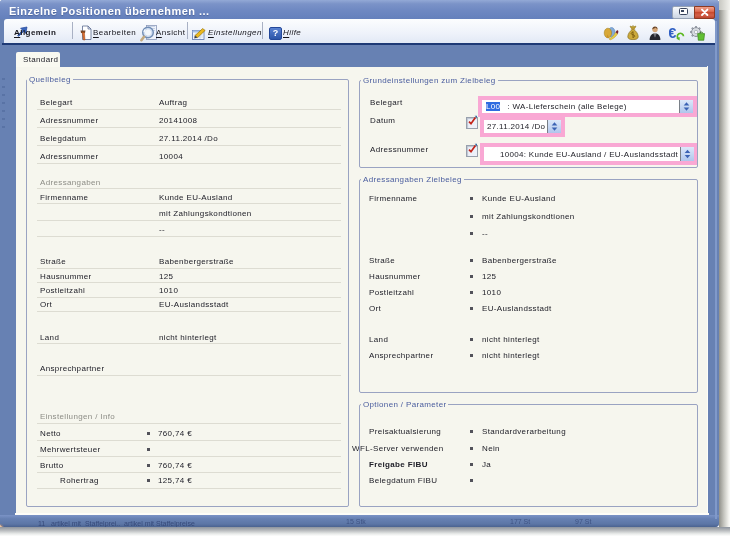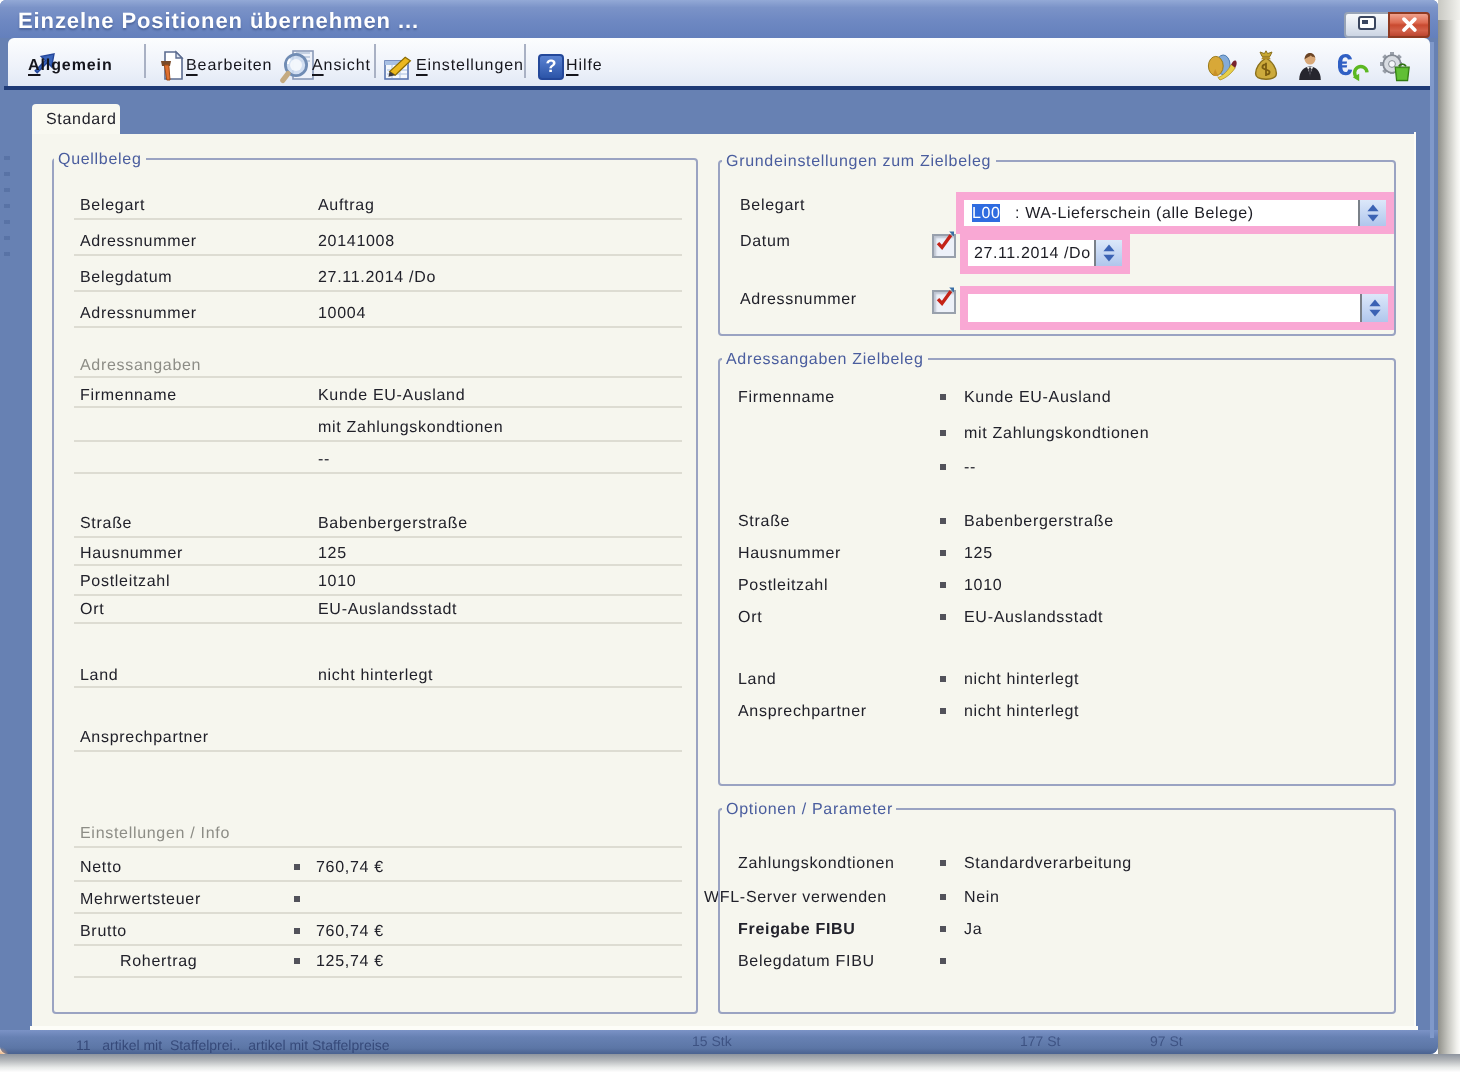--- a/index.html
+++ b/index.html
@@ -62,25 +62,25 @@
   </svg>
 <div class="mi" style="left:156px;top:28px;"><u>A</u>nsicht</div>
 <div class="sep" style="left:187px;"></div>
 <svg class="abs" width="15" height="14" viewBox="0 0 15 14" style="left:192px;top:26px;">
     <rect x="0.5" y="4.5" width="11.5" height="9" fill="#f5f8fc" stroke="#5a76b0" stroke-width=".8"></rect>
     <rect x="0.5" y="4.5" width="11.5" height="2" fill="#a8c0e4"></rect>
     <path d="M1.5 9 h10 M1.5 11 h10 M4 6.5 v6.5 M8 6.5 v6.5" stroke="#c0d0e8" stroke-width=".7"></path>
     <path d="M2.8 9.8 L10.6 2.6 L13.2 4.4 L5.6 11.6 Z" fill="#ecb81e" stroke="#8a6a00" stroke-width=".6"></path>
     <path d="M2.8 9.8 L5.6 11.6 L2.2 12.4 Z" fill="#3a3a42"></path>
   </svg>
-<div class="mi" style="left:208px;top:28px;"><u>E</u>instellungen</div>
+<div class="mi" style="left:208px;top:28px;font-style:italic;"><u>E</u>instellungen</div>
 <div class="sep" style="left:262px;"></div>
 <div class="abs" style="left:269px;top:27px;width:11px;height:11px;border-radius:2px;background:linear-gradient(#5a82d2,#2c55a8);border:1px solid #24489a;"></div>
 <div class="abs" style="left:269px;top:27.5px;width:13px;text-align:center;font-size:9px;font-weight:bold;color:#fff;">?</div>
-<div class="mi" style="left:283px;top:28px;"><u>H</u>ilfe</div>
+<div class="mi" style="left:283px;top:28px;font-style:italic;"><u>H</u>ilfe</div>
 
 <svg class="abs" width="16" height="16" viewBox="0 0 16 16" style="left:603px;top:25px;">
     <ellipse cx="8.6" cy="7.4" rx="3.4" ry="4.9" fill="#84abd8" stroke="#4a7ab0" stroke-width=".5"></ellipse>
     <ellipse cx="4.9" cy="8" rx="3.7" ry="4.8" fill="#d8a838" stroke="#9a7a18" stroke-width=".5"></ellipse>
     <path d="M4.6 9.5 L6.2 13.2 L3.4 12.6 Z" fill="#c89028"></path>
     <path d="M6 13.8 C8.6 12.8 11 10.4 12.6 7.2 L14.6 8.9 C12.6 12 9.6 14.2 7 15 Z" fill="#e8cf4a" stroke="#b09020" stroke-width=".4"></path>
     <path d="M12.6 7.2 L14.6 8.9 C15.4 7.6 15.6 6.3 15 5.4 C14.2 4.8 13.4 5.6 12.6 7.2 Z" fill="#78242e"></path>
   </svg>
 <svg class="abs" width="14" height="15" viewBox="0 0 14 15" style="left:626px;top:25px;">
     <path d="M5 3.2 L9 3.2 L10 1 L7.8 1.8 L7 0.4 L6.2 1.8 L4 1 Z" fill="#c8a830" stroke="#8a701c" stroke-width=".5"></path>
@@ -197,21 +197,21 @@
         <path d="M6.5 2.2 L9.3 5.6 L3.7 5.6 Z" fill="#3b62b4"></path>
         <path d="M6.5 10.8 L3.7 7.4 L9.3 7.4 Z" fill="#3b62b4"></path>
       </svg></div></div>
 
 <div class="t" style="left:370px;top:145px;">Adressnummer</div>
 <div class="cb" style="left:466px;top:145px;"></div>
 <svg class="abs" width="12" height="12" viewBox="0 0 12 12" style="left:466px;top:143px;z-index:4;">
     <path d="M3 6.6 L5 8.7 L9.4 2.6" stroke="#c42318" stroke-width="1.7" fill="none"></path>
     <path d="M8.6 0.8 L11 0.8 L11 3.2 Z" fill="#3a6ea5"></path>
   </svg>
-<div class="box" style="left:480px;top:143px;width:210px;height:14px;"><div class="spin" style="right:0;top:0;height:14px;"><svg width="13" height="14" viewBox="0 0 13 14">
+<div class="box" style="left:480px;top:143px;width:210px;height:14px;"><span style="position:absolute;right:16px;top:3px;">10004: Kunde EU-Ausland / EU-Auslandsstadt</span><div class="spin" style="right:0;top:0;height:14px;"><svg width="13" height="14" viewBox="0 0 13 14">
         <path d="M6.5 2.7 L9.3 6.1 L3.7 6.1 Z" fill="#3b62b4"></path>
         <path d="M6.5 11.3 L3.7 7.9 L9.3 7.9 Z" fill="#3b62b4"></path>
       </svg></div></div>
 
 <div class="t" style="left:369px;top:194px;">Firmenname</div>
 <div class="sq" style="left:470px;top:197px;"></div>
 <div class="t" style="left:482px;top:194px;">Kunde EU-Ausland</div>
 <div class="sq" style="left:470px;top:215px;"></div>
 <div class="t" style="left:482px;top:212px;">mit Zahlungskondtionen</div>
 <div class="sq" style="left:470px;top:232px;"></div>
@@ -228,21 +228,21 @@
 <div class="t" style="left:369px;top:304px;">Ort</div>
 <div class="sq" style="left:470px;top:307px;"></div>
 <div class="t" style="left:482px;top:304px;">EU-Auslandsstadt</div>
 <div class="t" style="left:369px;top:335px;">Land</div>
 <div class="sq" style="left:470px;top:338px;"></div>
 <div class="t" style="left:482px;top:335px;">nicht hinterlegt</div>
 <div class="t" style="left:369px;top:351px;">Ansprechpartner</div>
 <div class="sq" style="left:470px;top:354px;"></div>
 <div class="t" style="left:482px;top:351px;">nicht hinterlegt</div>
 
-<div class="t" style="left:369px;top:427px;">Zahlungskondtionen</div>
+<div class="t" style="left:369px;top:427px;">Preisaktualsierung</div>
 <div class="sq" style="left:470px;top:430px;"></div>
 <div class="t" style="left:482px;top:427px;">Standardverarbeitung</div>
 <div class="t" style="left:352px;top:444px;text-align:right;">WFL-Server verwenden</div>
 <div class="sq" style="left:470px;top:447px;"></div>
 <div class="t" style="left:482px;top:444px;">Nein</div>
 <div class="t" style="left:369px;top:460px;font-weight:bold;">Freigabe FIBU</div>
 <div class="sq" style="left:470px;top:463px;"></div>
 <div class="t" style="left:482px;top:460px;">Ja</div>
 <div class="t" style="left:369px;top:476px;">Belegdatum FIBU</div>
 <div class="sq" style="left:470px;top:479px;"></div>

